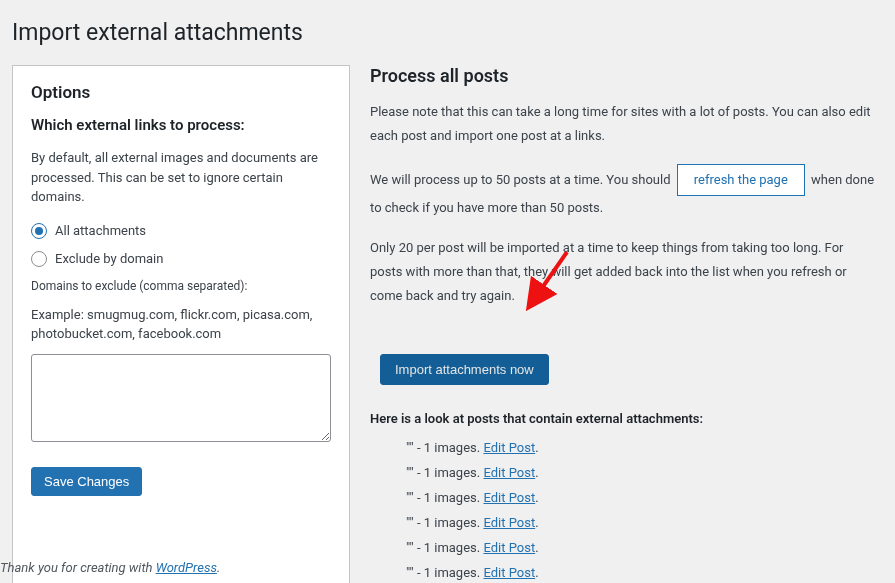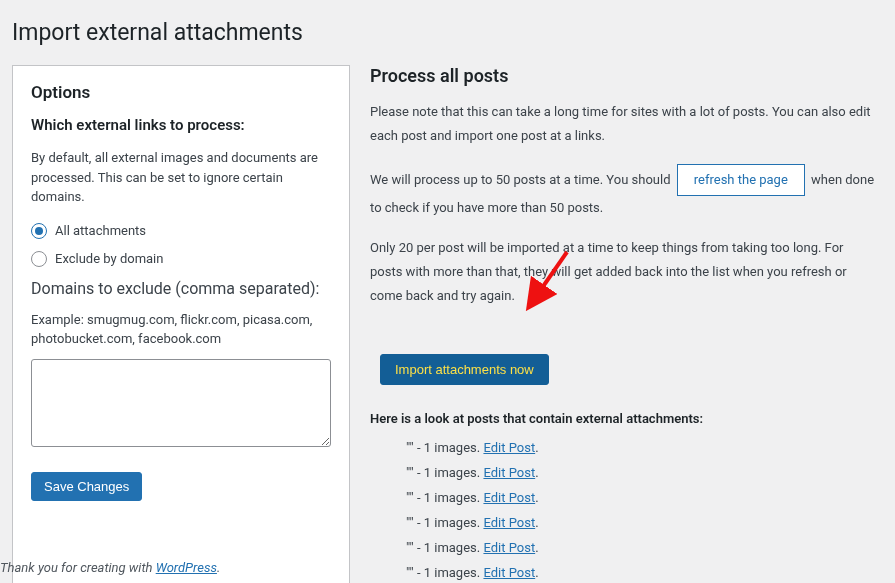--- a/index.html
+++ b/index.html
@@ -89,21 +89,21 @@
       border-color: #2271b1;
     }
     .radio.checked::after {
       content: "";
       width: 8px; height: 8px;
       background: #2271b1;
       border-radius: 50%;
       display: block;
     }
     .field-label {
-      font-size: 16px;
+      font-size: 12px;
       color: #3c434a;
       margin-bottom: 12px;
       display: block;
     }
     .example {
       font-size: 13px;
       color: #3c434a;
       line-height: 1.5;
       margin-bottom: 10px;
     }
@@ -137,21 +137,21 @@
       border-radius: 0;
       padding: 3px 16px;
       font-size: 13px;
       text-decoration: none;
       cursor: pointer;
       vertical-align: baseline;
       margin: 0 3px;
     }
     .btn-action {
       background: #135e96;
-      color: #fde047;
+      color: #e5e5e5;
       border: 1px solid #135e96;
       border-radius: 3px;
       padding: 7px 14px;
       font-size: 13px;
       cursor: pointer;
       margin: 30px 0 26px 10px;
     }
     .posts-look {
       font-size: 13px;
       font-weight: 600;

